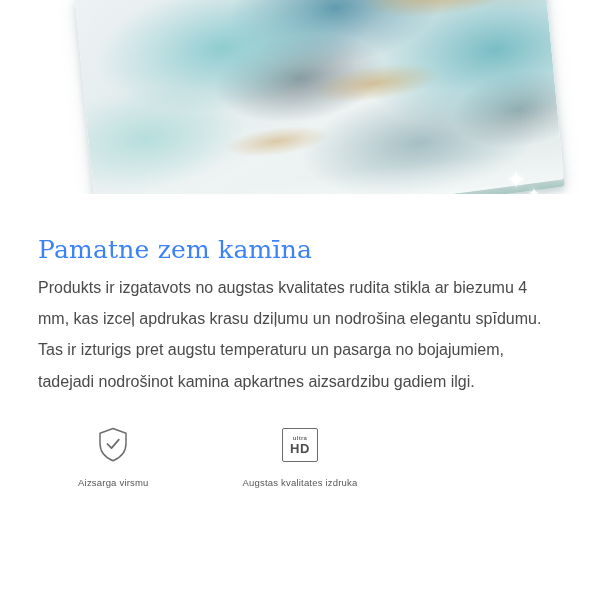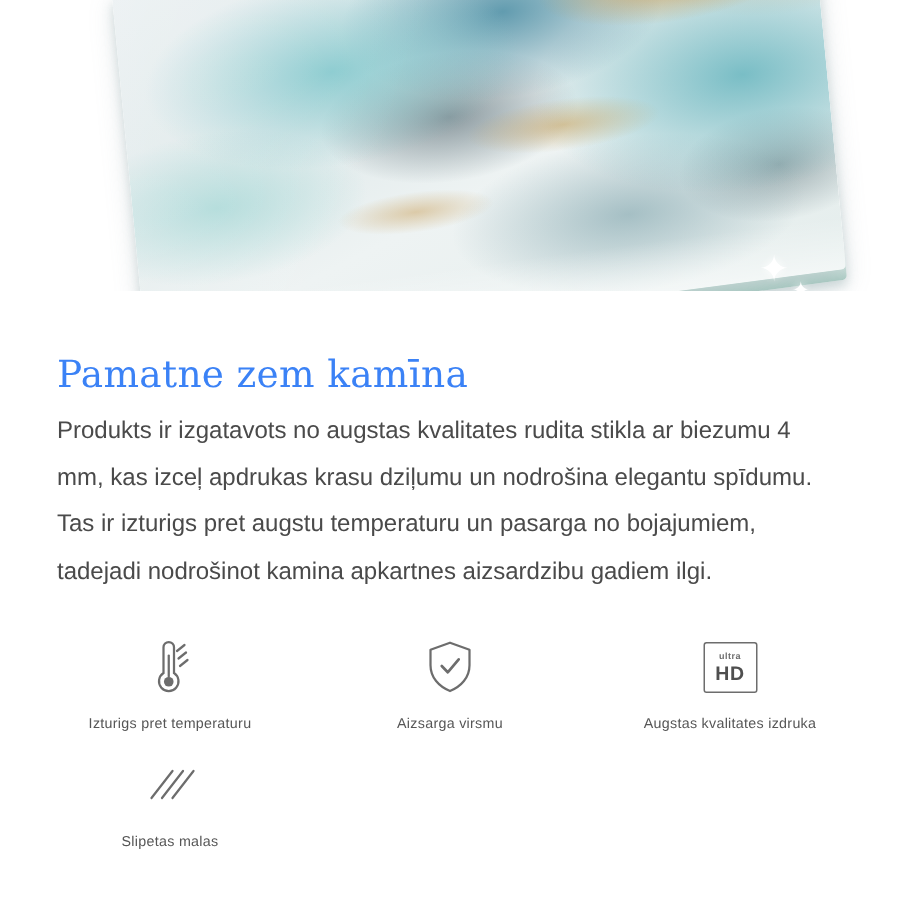--- a/index.html
+++ b/index.html
@@ -188,33 +188,20 @@
 
   <div class="content">
     <h1 class="headline">
       <span>Pamatne zem kamīna</span>
     </h1>
     <p class="body-copy">Produkts ir izgatavots no augstas kvalitates rudita stikla ar biezumu 4 mm, kas izceļ apdrukas krasu dziļumu un nodrošina elegantu spīdumu. Tas ir izturigs pret augstu temperaturu un pasarga no bojajumiem, tadejadi nodrošinot kamina apkartnes aizsardzibu gadiem ilgi.</p>
   </div>
 
   <div class="features">
 
-    <div class="feature">
-      <div class="feature-icon">
-        <svg width="34" height="40" viewBox="0 0 34 40" fill="none" stroke="#6d6d6d" stroke-width="1.5" stroke-linecap="round">
-          <path d="M13 6.5a3.5 3.5 0 0 1 7 0v17.2a6.5 6.5 0 1 1-7 0z"></path>
-          <line x1="16.5" y1="12" x2="16.5" y2="26"></line>
-          <circle cx="16.5" cy="29.5" r="3.2" fill="#6d6d6d" stroke="none"></circle>
-          <line x1="22" y1="9" x2="27" y2="5"></line>
-          <line x1="23" y1="14" x2="28" y2="10"></line>
-          <line x1="24" y1="19" x2="29" y2="15"></line>
-        </svg>
-      </div>
-      <div class="feature-label">Izturigs pret temperaturu</div>
-    </div>
 
     <div class="feature">
       <div class="feature-icon">
         <svg width="34" height="40" viewBox="0 0 34 40" fill="none" stroke="#6d6d6d" stroke-width="1.5" stroke-linejoin="round">
           <path d="M17 3.5 30 8.2v10.3c0 8.2-5.6 14.2-13 17.2-7.4-3-13-9-13-17.2V8.2z"></path>
           <polyline points="11.5,19 15.5,23.2 22.8,14.6" stroke-width="1.8" stroke-linecap="round"></polyline>
         </svg>
       </div>
       <div class="feature-label">Aizsarga virsmu</div>
     </div>
@@ -223,26 +210,16 @@
       <div class="feature-icon">
         <div class="ultrahd">
           <div class="u-top">ultra</div>
           <div class="u-bot">HD</div>
         </div>
       </div>
       <div class="feature-label">Augstas kvalitates izdruka</div>
     </div>
 
 
-    <div class="feature">
-      <div class="feature-icon">
-        <svg width="40" height="32" viewBox="0 0 40 32" fill="none" stroke="#6d6d6d" stroke-width="1.5" stroke-linecap="round">
-          <line x1="8" y1="24" x2="22" y2="6"></line>
-          <line x1="15" y1="24" x2="29" y2="6"></line>
-          <line x1="22" y1="24" x2="36" y2="6"></line>
-        </svg>
-      </div>
-      <div class="feature-label">Slipetas malas</div>
-    </div>
 
 
   </div>
 </div>
 
 </body></html>

